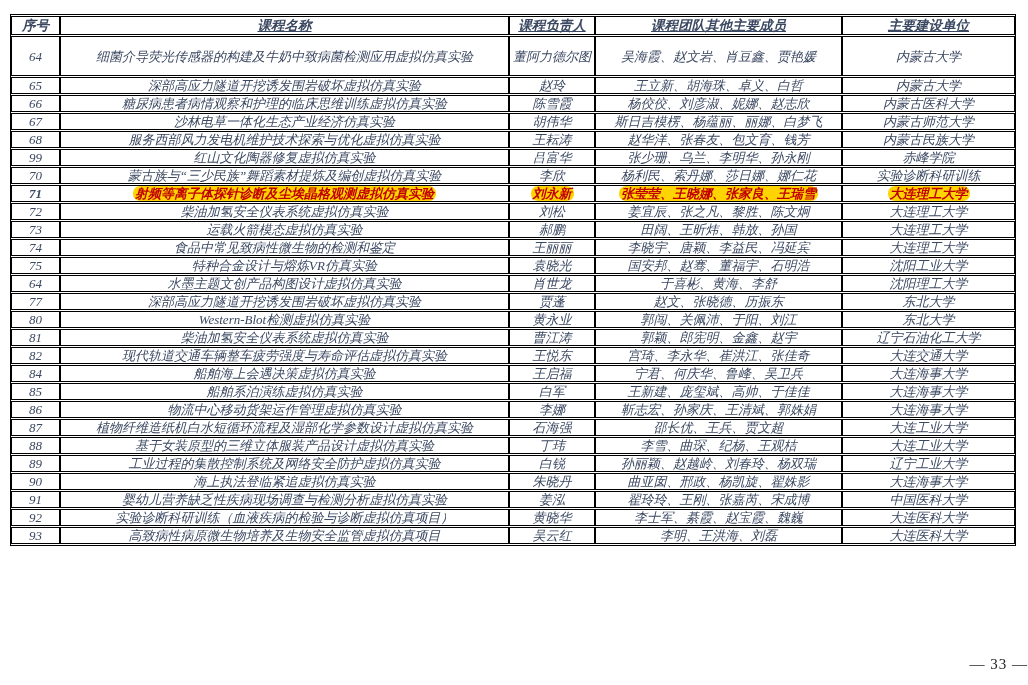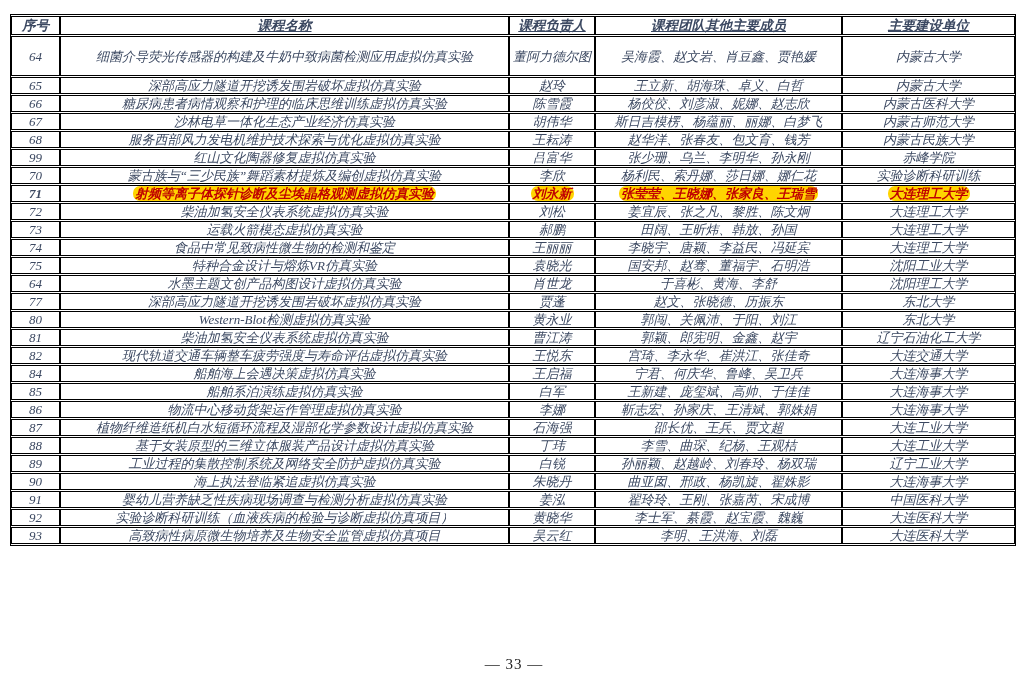--- a/index.html
+++ b/index.html
@@ -37,21 +37,21 @@
   tr.hl-row td{font-weight:bold;text-align:center;}
   tr.hl-row td .hl{
     background:var(--hl-bg,#ffd400);
     color:var(--hl-ink,#c00000);
     padding:0 2px;
     border-radius:7px;
     box-decoration-break:clone;
   }
   .footer{
     position:absolute;left:0;bottom:12px;width:100%;
-    text-align:center;
+    text-align:right;
     font-size:15px;
     color:#222;
     letter-spacing:1px;
   }
 </style>
 </head>
 <body>
 
 <div class="page">
   <table class="course-table">

